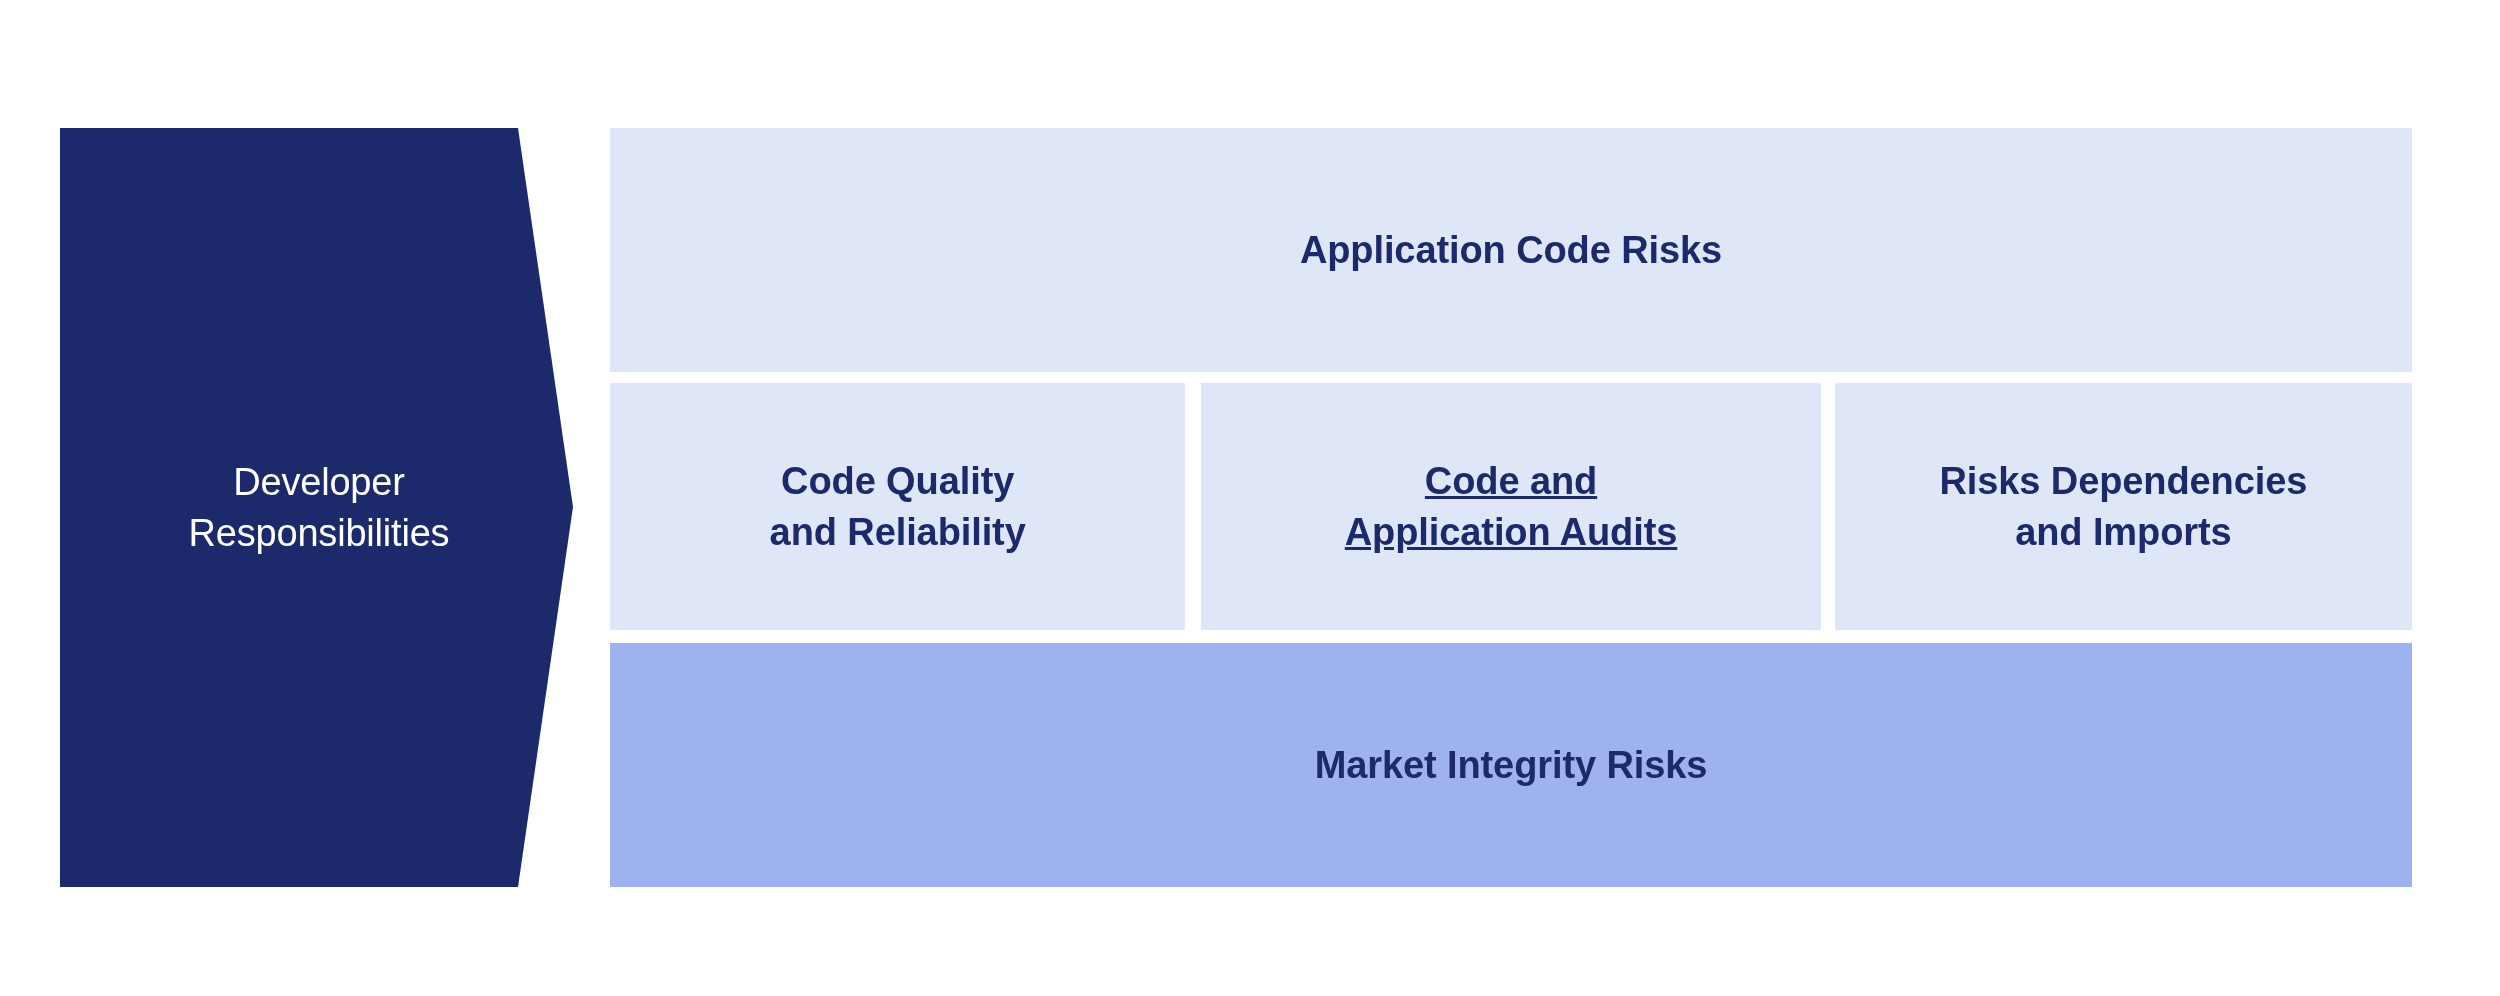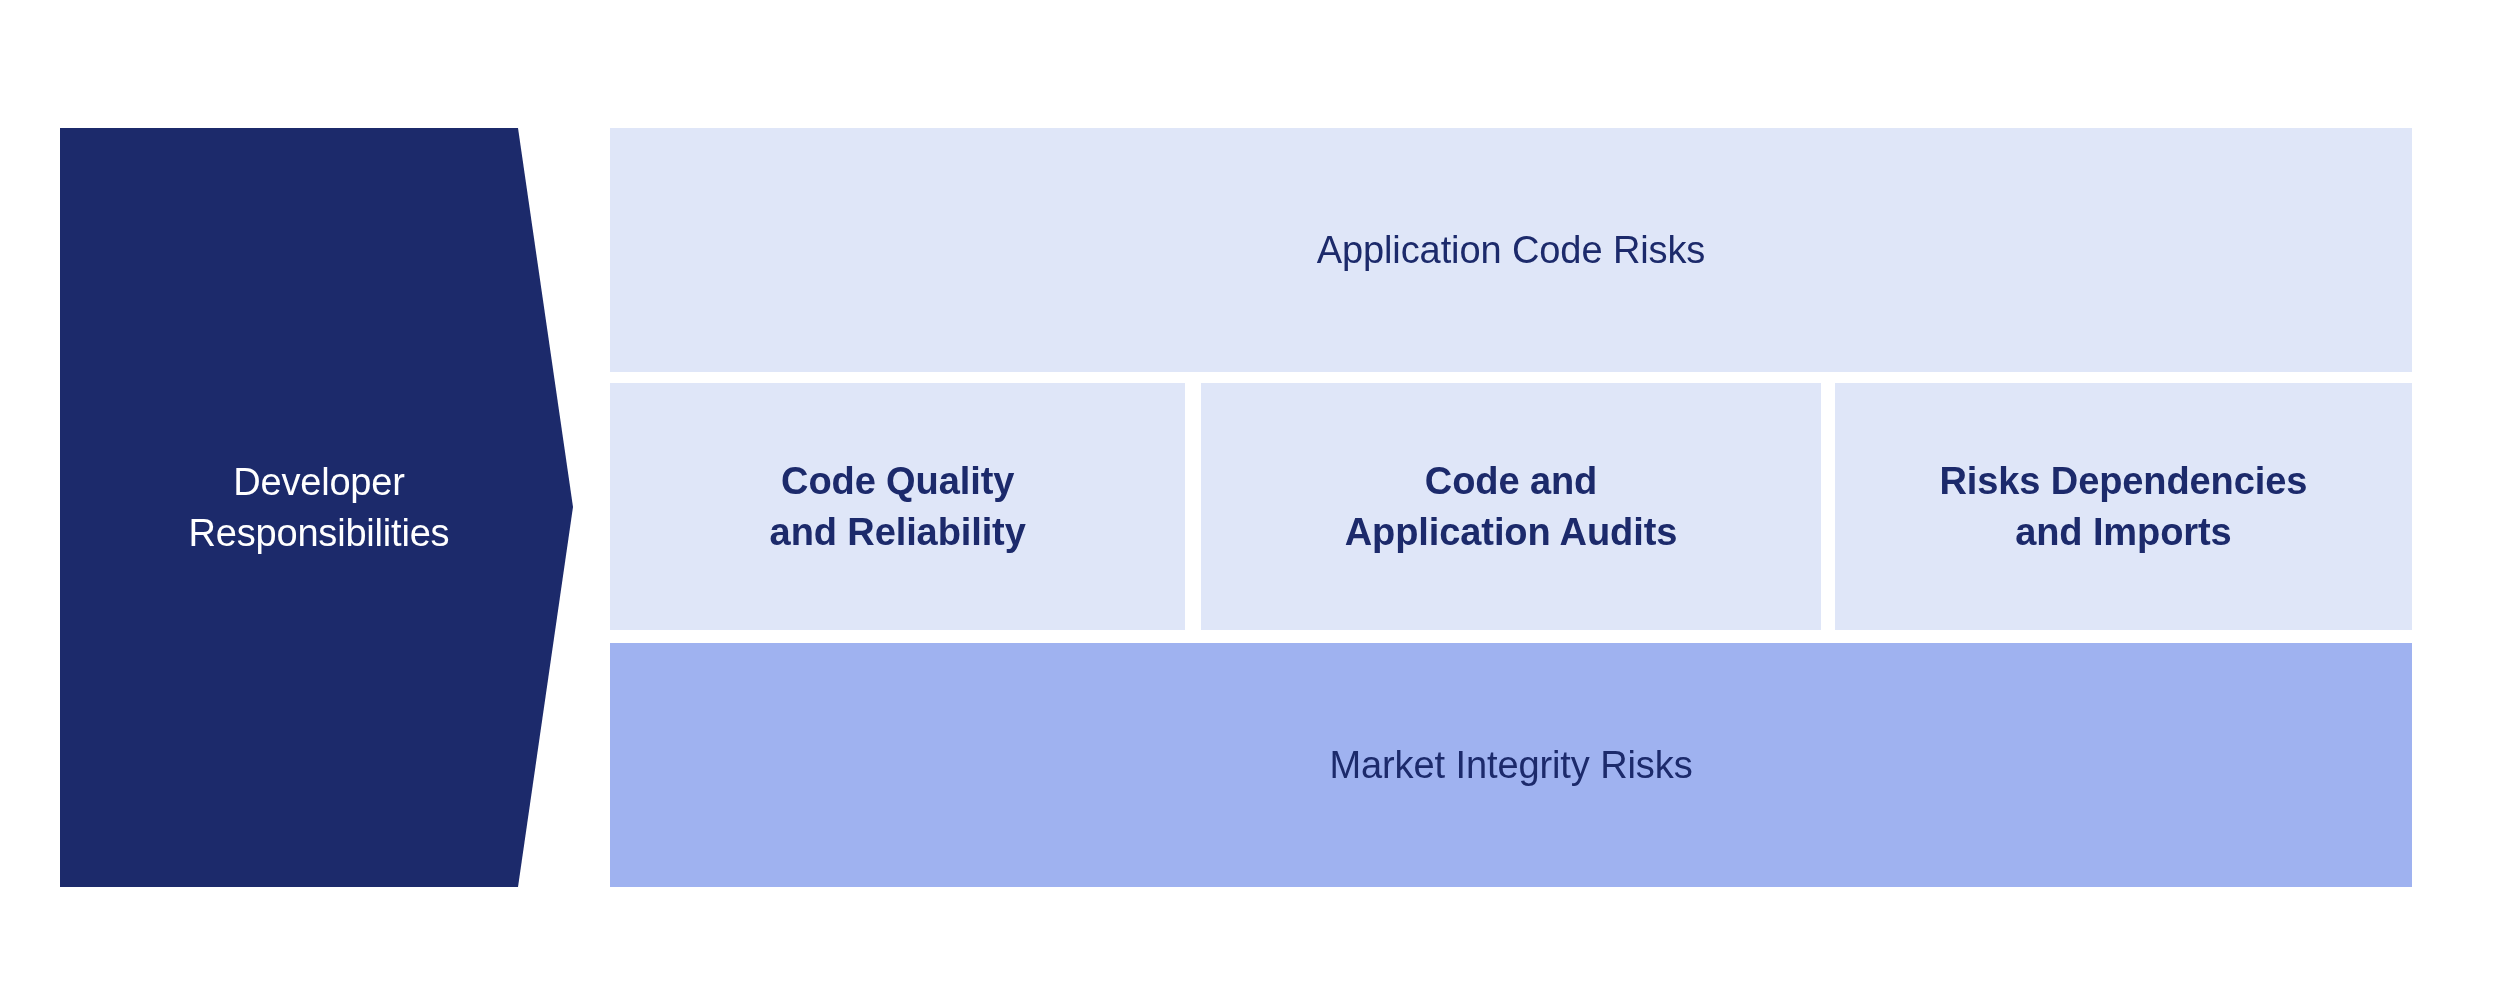--- a/index.html
+++ b/index.html
@@ -63,21 +63,21 @@
     height: 759px;
     display: flex;
     flex-direction: column;
   }
   .band {
     display: flex;
     align-items: center;
     justify-content: center;
     text-align: center;
     color: #1c2a6b;
-    font-weight: normal;
+    font-weight: bold;
     box-sizing: border-box;
   }
   .band-top {
     height: 244px;
     background: #dfe6f8;
     font-size: 38px;
     letter-spacing: -0.1px;
   }
   .row-gap-1 { height: 11px; }
   .row-gap-2 { height: 13px; }
@@ -96,21 +96,21 @@
     color: #1c2a6b;
     font-size: 38px;
     font-weight: bold;
     line-height: 1.32;
     letter-spacing: -0.1px;
     white-space: pre-line;
     box-sizing: border-box;
   }
   .cell-1 { width: 590px; }
   .cell-gap-1 { width: 16px; }
-  .cell-2 { width: 636px; }
+  .cell-2 { width: 636px; text-decoration: underline; }
   .cell-gap-2 { width: 14px; }
   .cell-3 { width: 592px; }
 
   .band-bottom {
     height: 244px;
     background: #9fb2f0;
     font-size: 38px;
     letter-spacing: -0.1px;
   }
 </style>

